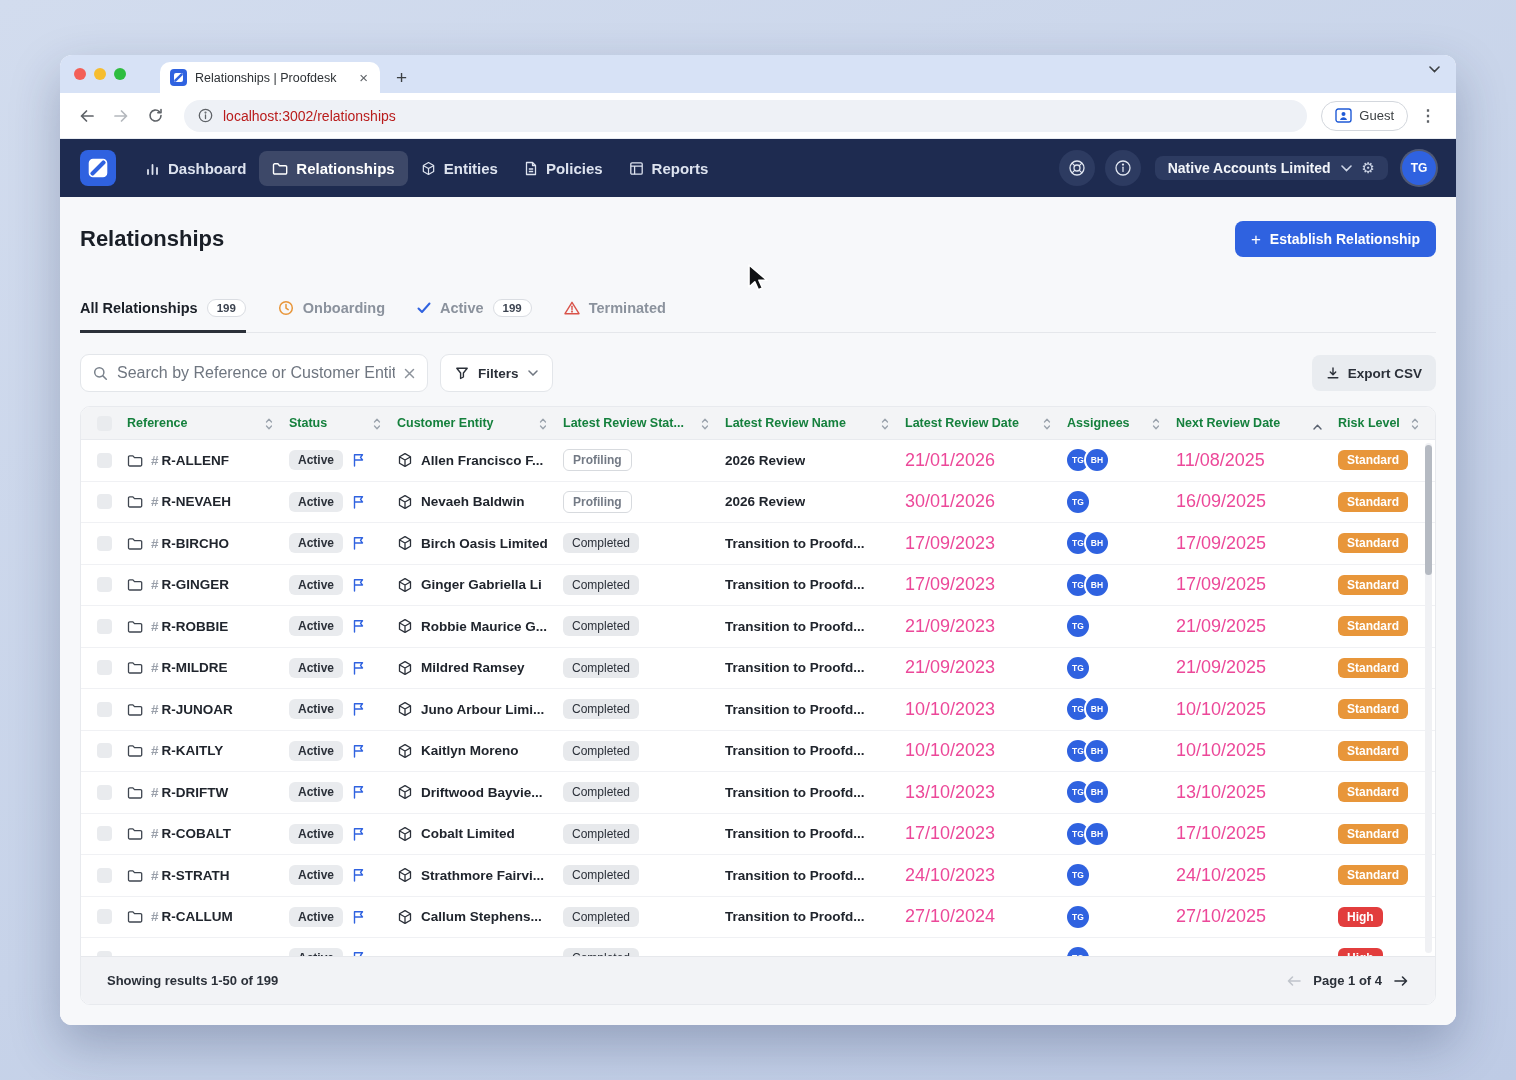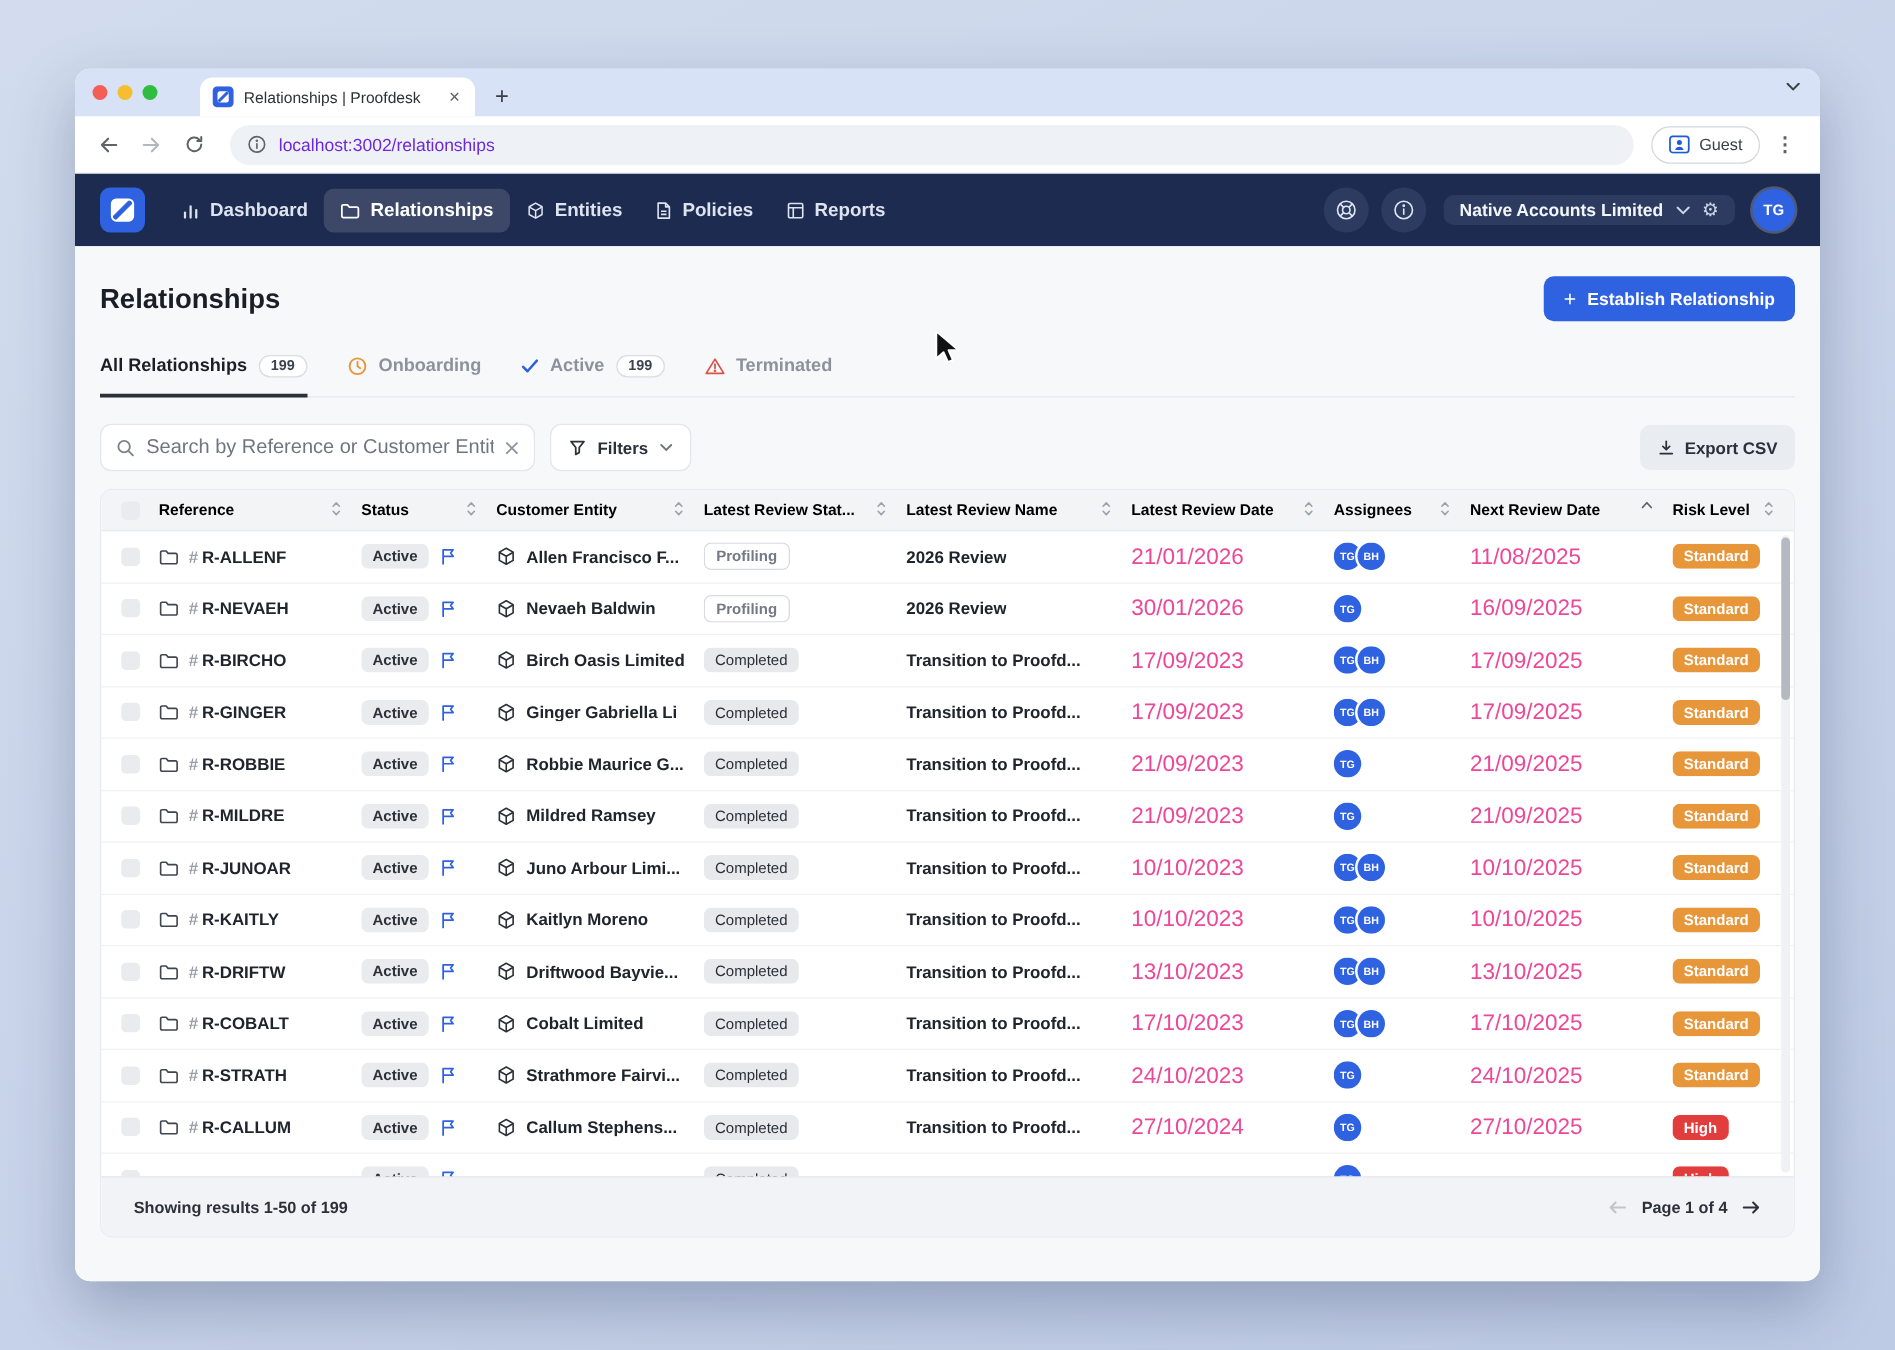--- a/index.html
+++ b/index.html
@@ -27,21 +27,21 @@
   .tab-close{color:#5f6368;font-size:15px;line-height:1;padding:0 2px;cursor:default}
   .newtab{margin:0 0 6px 16px;color:#3c4043;font-size:19px;line-height:19px}
   .tabsearch{position:absolute;right:16px;top:11px;color:#3c4043}
 
   
   .urlrow{height:46px;background:#fff;display:flex;align-items:center;padding:0 12px;gap:4px;
     border-bottom:1px solid #e9ecf1;flex:none}
   .navbtn{width:30px;height:30px;display:flex;align-items:center;justify-content:center}
   .urlbar{flex:1;height:32px;background:#eef1f6;border-radius:16px;display:flex;align-items:center;
     padding:0 14px;gap:10px;margin:0 10px}
-  .url-text{font-size:14px;color:#6d28d9}
+  .url-text{font-size:14px;color:#b91c1c}
   .guest{height:30px;border:1px solid #d3d7dd;border-radius:15px;display:flex;align-items:center;
     gap:7px;padding:0 13px;font-size:13px;color:#3c4043;background:#fff}
   .menu3{color:#5f6368;font-size:16px;font-weight:700;letter-spacing:0;padding:0 8px}
 
   
   .appnav{height:58px;background:#1e2b50;display:flex;align-items:center;padding:0 20px;flex:none}
   .logo{width:36px;height:36px;border-radius:8px;background:#2f62e0;margin-right:16px;
     display:flex;align-items:center;justify-content:center;flex:none}
   .nav-item{display:flex;align-items:center;gap:8px;color:#dde3ef;font-size:15px;font-weight:700;
     padding:9px 13px;border-radius:8px;white-space:nowrap}
@@ -57,21 +57,21 @@
     box-shadow:0 0 0 2px rgba(255,255,255,.22);flex:none}
 
   
   .content{flex:1;background:#f7f8fa;padding:24px 20px 0 20px;position:relative;overflow:hidden}
   .page-head{display:flex;justify-content:space-between;align-items:center}
   h1{font-size:22px;font-weight:700;color:#1a1f27}
   .establish{background:#2f62e0;color:#fff;font-size:14px;font-weight:700;border-radius:8px;height:36px;
     padding:0 16px;display:flex;align-items:center;gap:9px;border:none;cursor:default}
   .establish .plus{font-size:17px;font-weight:400;line-height:1}
 
-  .tabs{display:flex;gap:32px;margin-top:27px;border-bottom:1px solid #e5e7eb;padding-left:0}
+  .tabs{display:flex;gap:32px;margin-top:42px;border-bottom:1px solid #e5e7eb;padding-left:0}
   .tabitem{display:flex;align-items:center;gap:9px;padding-bottom:13px;font-size:14.5px;font-weight:700;
     color:#8b929d;border-bottom:3px solid transparent;margin-bottom:-1px}
   .tabitem.active{color:#1a1f27;border-bottom-color:#2b3039}
   .count-badge{border:1px solid #dadde2;background:#fff;border-radius:11px;padding:2px 9px;
     font-size:11.5px;font-weight:700;color:#3c4350}
 
   .toolbar{display:flex;align-items:center;margin-top:21px;gap:12px}
   .search{width:348px;height:38px;background:#fff;border:1px solid #e3e6ea;border-radius:9px;
     display:flex;align-items:center;padding:0 12px;gap:9px}
   .search input{border:none;outline:none;flex:1;font-size:16px;color:#495059;background:transparent;
@@ -80,22 +80,22 @@
   .filters{height:38px;background:#fff;border:1px solid #e3e6ea;border-radius:9px;display:flex;
     align-items:center;gap:9px;padding:0 14px;font-size:13.5px;font-weight:700;color:#2b3039}
   .toolbar-spacer{flex:1}
   .export{height:36px;background:#e9ecf0;border:none;border-radius:8px;display:flex;align-items:center;
     gap:8px;padding:0 14px;font-size:13.5px;font-weight:700;color:#2b3039}
 
   
   .table-card{margin-top:14px;background:#fff;border:1px solid #e8eaee;border-radius:10px;
     overflow:hidden;position:relative}
   .thead{display:flex;background:#f3f4f6;height:33px;align-items:center;border-bottom:1px solid #e8eaee}
-  .th{display:flex;align-items:flex-start;justify-content:space-between;padding-right:16px;
-    font-size:12.5px;font-weight:700;color:#000000;white-space:nowrap;overflow:hidden;flex:none}
+  .th{display:flex;align-items:flex-end;justify-content:space-between;padding-right:16px;
+    font-size:12.5px;font-weight:700;color:#15803d;white-space:nowrap;overflow:hidden;flex:none}
   .tbody{height:516px;overflow:hidden;position:relative}
   .row{display:flex;align-items:center;height:41.5px;border-bottom:1px solid #f0f1f4}
   .cell{display:flex;align-items:center;overflow:hidden;white-space:nowrap;padding-right:10px;flex:none}
 
   .col-check{width:46px;justify-content:center;padding-right:0}
   .col-ref{width:162px}.col-status{width:108px}.col-cust{width:166px}.col-rstat{width:162px}
   .col-rname{width:180px}.col-rdate{width:162px}.col-assign{width:109px}.col-next{width:162px}
   .col-risk{flex:1}
 
   .cb{width:15px;height:15px;border-radius:4px;background:#e9ebee;display:inline-block}

